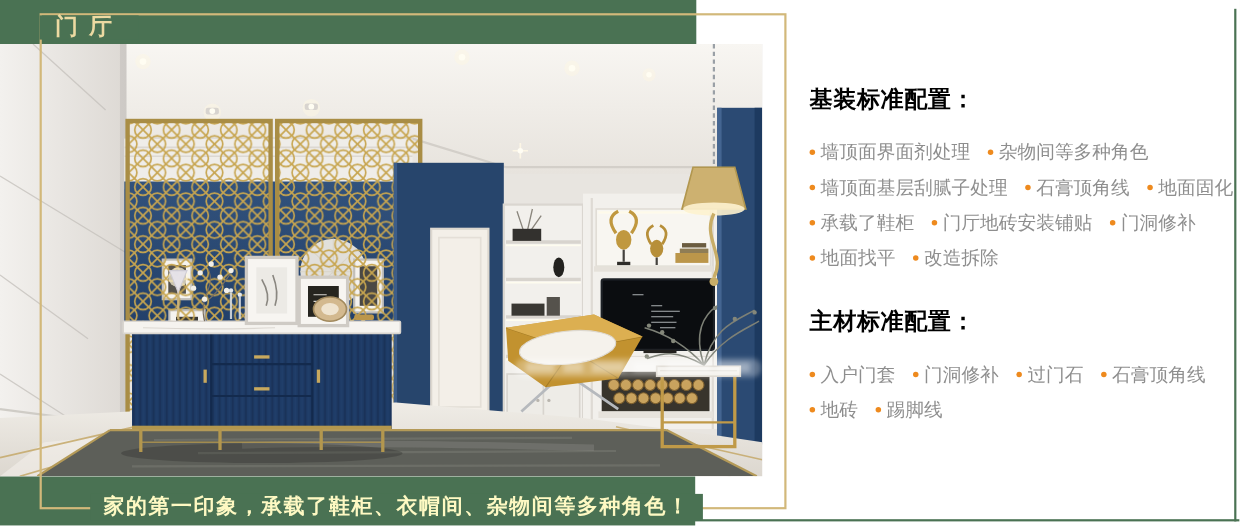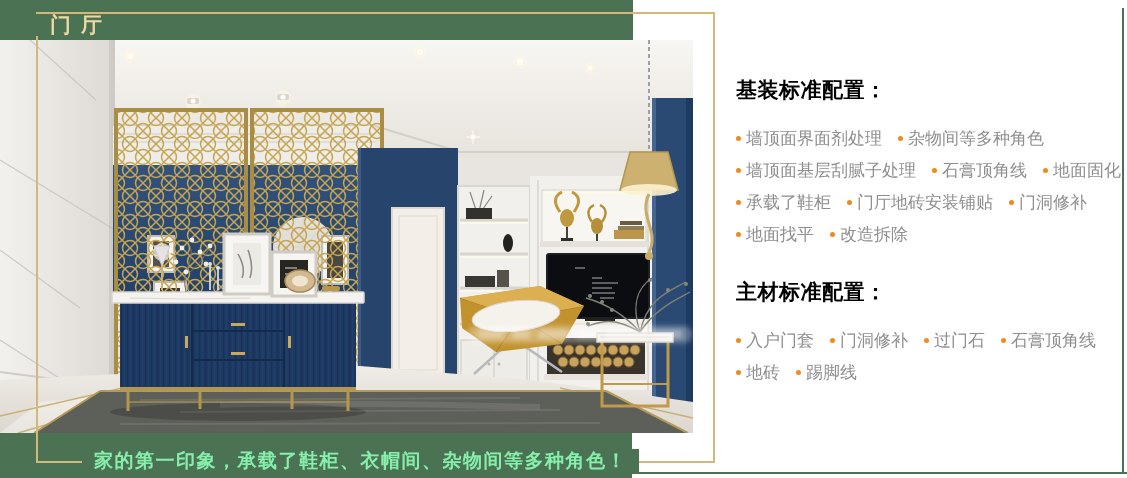--- a/index.html
+++ b/index.html
@@ -10,21 +10,21 @@
   .band-top{left:0;top:0;width:633px;height:40px;}
   .band-bottom{left:0;top:433px;width:632px;height:45px;}
   .edge-right{position:absolute;left:1122px;top:8px;width:2px;height:466px;background:var(--green);z-index:0;}
   .edge-bottom{position:absolute;left:0;top:472px;width:1127px;height:2px;background:var(--green);z-index:0;}
   .gold-frame{position:absolute;left:36px;top:12px;width:675px;height:447px;border:2px solid var(--gold);z-index:5;}
   .frame-title{position:absolute;top:14px;left:36px;width:677px;text-align:left;z-index:6;}
   .frame-title span{display:inline-block;background:var(--green);padding:0 14px;font-size:21px;line-height:22px;
                     font-weight:bold;letter-spacing:10px;color:#ecdaa2;}
   .frame-caption{position:absolute;top:449px;left:82px;z-index:6;}
   .frame-caption span{display:inline-block;background:var(--green);padding:0 12px;font-size:19px;line-height:24px;
-                      font-weight:600;letter-spacing:1.5px;color:#86efac;}
+                      font-weight:600;letter-spacing:1.5px;color:#fef9c3;}
   .photo{position:absolute;left:0;top:40px;width:693px;height:393px;z-index:4;background:#e8e5e0;overflow:hidden;}
   .photo svg{display:block;}
   .panel{position:absolute;left:736px;top:76px;width:386px;z-index:2;}
   .panel h2{font-size:21px;font-weight:bold;color:#000000;margin:0 0 14px;letter-spacing:.5px;}
   .section+.section{margin-top:32px;}
   .row{height:32px;display:flex;align-items:flex-end;gap:16px;font-size:17px;color:#8e8e8e;white-space:nowrap;}
   .it{display:inline-flex;align-items:center;gap:5px;}
   .dot{width:5px;height:5px;border-radius:50%;background:var(--orange);flex:none;}
 </style>
 </head>

